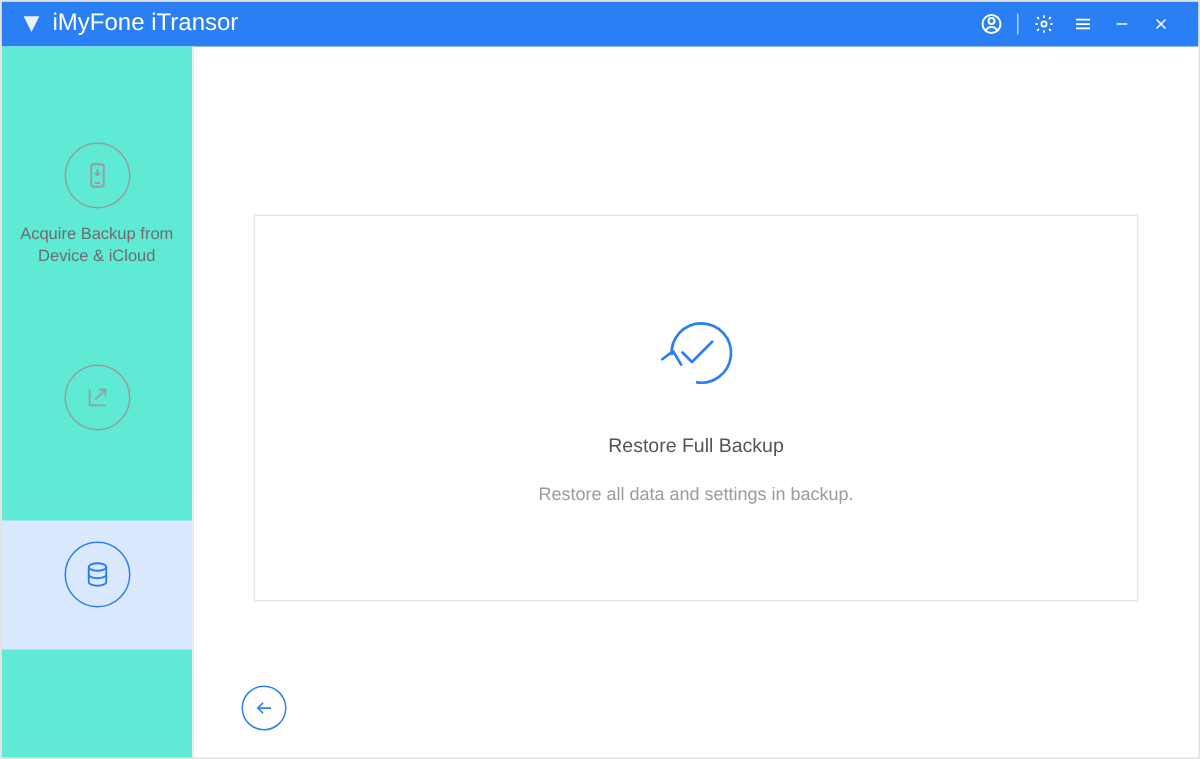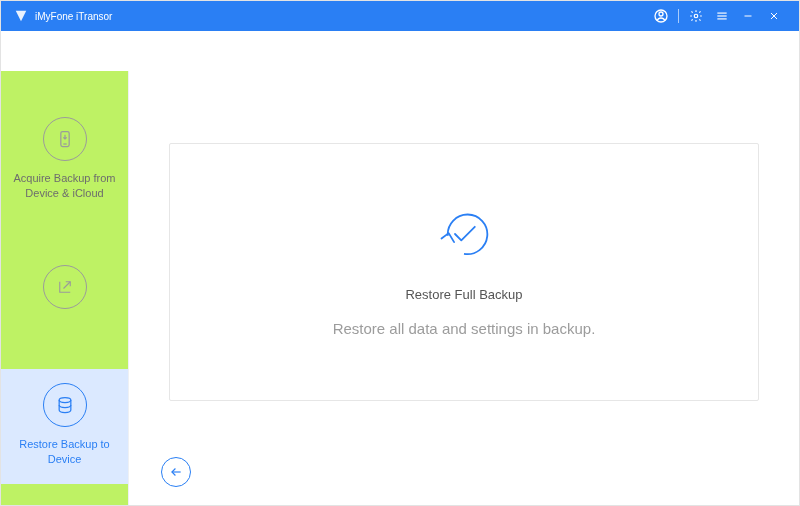--- a/index.html
+++ b/index.html
@@ -11,47 +11,46 @@
     overflow: hidden;
     border: 1px solid #e3e3e3;
   }
   .titlebar {
     height: 30px;
     background: #2a7ff4;
     display: flex;
     align-items: center;
     color: #fff;
     padding: 0 12px;
-    font-size: 10px;
+    font-size: 16px;
   }
   .titlebar .logo-icon {
     width: 16px; height: 16px; margin-right: 6px;
     display:inline-flex;align-items:center;justify-content:center;
   }
   .titlebar .app-title { font-weight: 400; }
   .titlebar .spacer { flex: 1; }
   .titlebar .ctrl {
     width: 26px; height: 30px; display:flex;align-items:center;justify-content:center;
     cursor: pointer;
   }
   .titlebar .vsep {
     width:1px; height:14px; background:rgba(255,255,255,0.6); margin:0 4px;
   }
   .app {
     display:flex;
     height: calc(506px - 30px);
   }
   .sidebar {
     width: 128px;
-    background: #bef264;
+    background: #5eead4;
     border-right: 1px solid #eef0f4;
     display:flex;
     flex-direction:column;
-    padding-top: 32px;
-    margin-top: 40px;
+    padding-top: 50px;
   }
   .sidebar-item {
     text-align:center;
     padding: 14px 8px 18px 8px;
     color: #6d6d6d;
     font-size: 11px;
     line-height: 1.35;
     cursor:pointer;
   }
   .sidebar-item.active {
@@ -87,21 +86,21 @@
     padding: 20px;
     cursor:pointer;
   }
   .card .card-icon { margin-bottom: 22px; }
   .card .card-title {
     font-size: 13px;
     color:#555;
     margin-bottom: 18px;
   }
   .card .card-desc {
-    font-size: 15px;
+    font-size: 12px;
     color:#9c9c9c;
   }
   .back-btn {
     position:absolute;
     left: 32px;
     bottom: 20px;
     width:30px;height:30px;
     border:1.5px solid #2a7ff4;
     border-radius:50%;
     display:flex;align-items:center;justify-content:center;
@@ -183,21 +182,20 @@
     <div class="sidebar-gap"></div>
 
     <div class="sidebar-item active">
       <div class="icon-wrap">
         <svg width="20" height="20" viewBox="0 0 24 24" fill="none" stroke="#2a7ff4" stroke-width="1.5">
             <ellipse cx="12" cy="6" rx="7" ry="3"></ellipse>
             <path d="M5 6v6c0 1.7 3.1 3 7 3s7-1.3 7-3V6"></path>
             <path d="M5 12v6c0 1.7 3.1 3 7 3s7-1.3 7-3v-6"></path>
           </svg>
       </div>
-      <div>Restore Backup to Device</div>
     </div>
 
   </div>
 
   <div class="main">
     <div class="cards">
 
       <div class="card">
         <div class="card-icon">
           <svg width="54" height="54" viewBox="0 0 60 60" fill="none" stroke="#2a7ff4" stroke-width="2">

